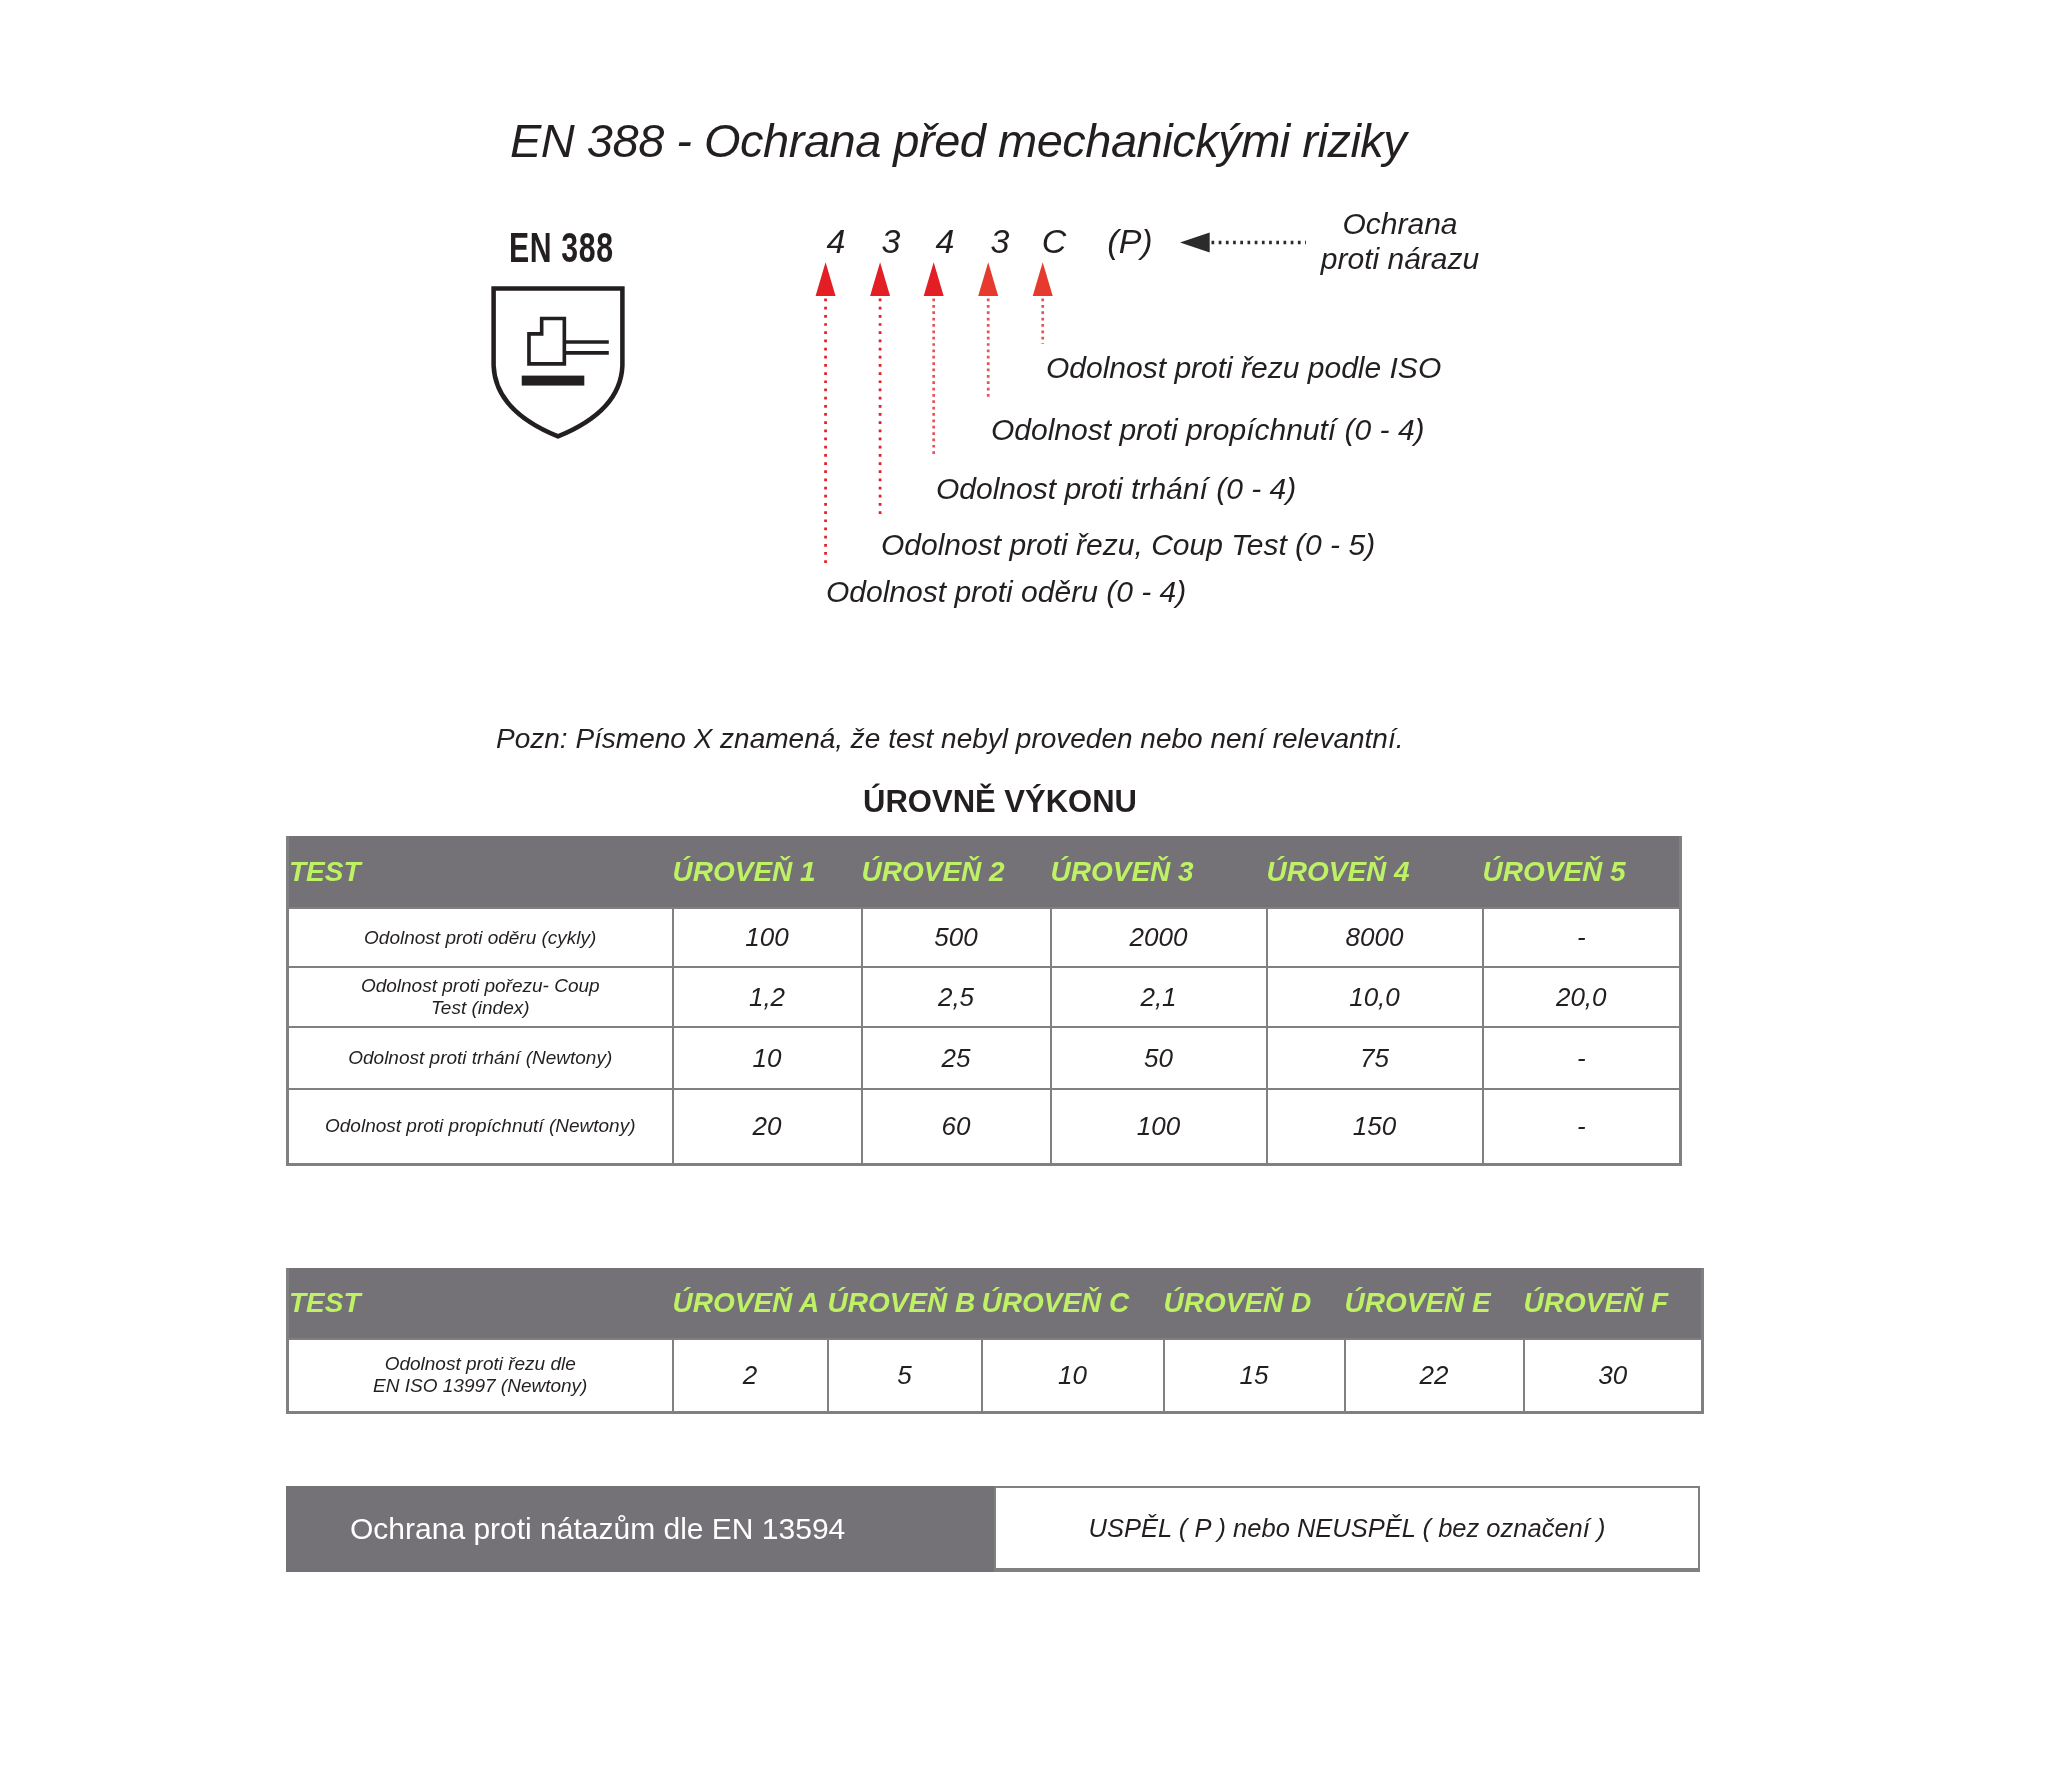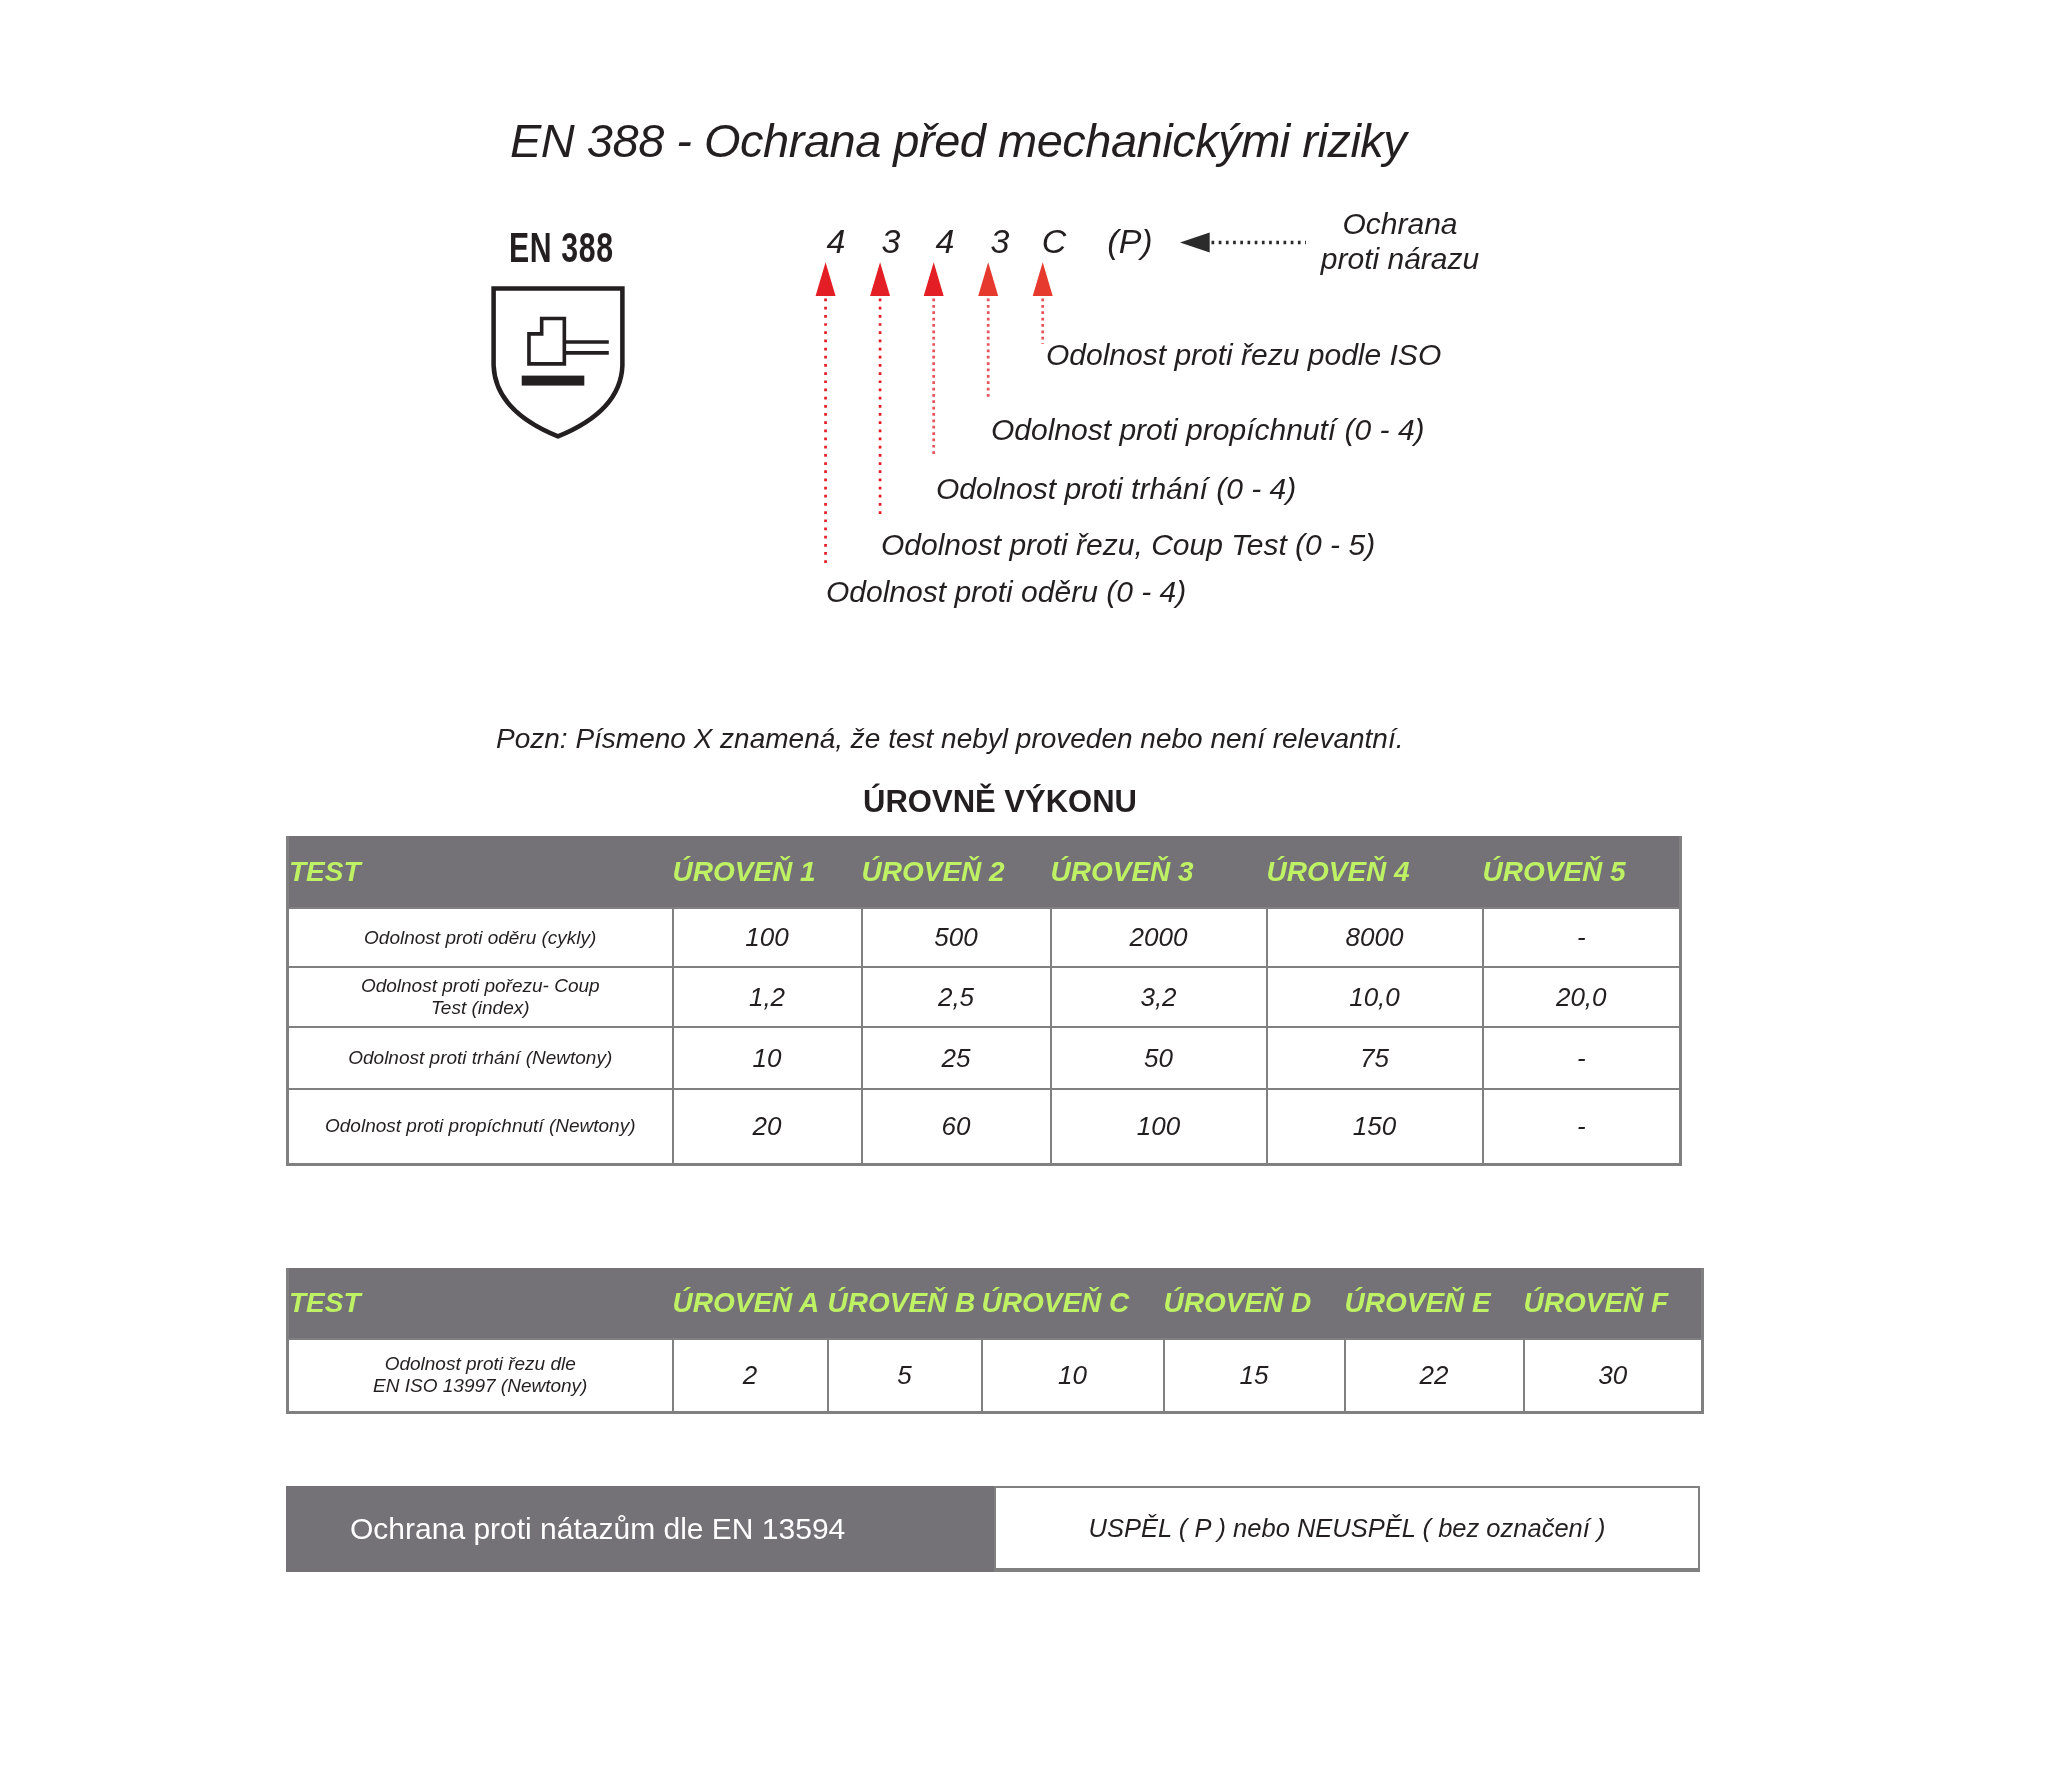--- a/index.html
+++ b/index.html
@@ -72,21 +72,21 @@
   <g>
     <polygon points="207,8 196,45 218,45" fill="#e53a2d"></polygon>
     <line x1="207" y1="48" x2="207" y2="160" stroke="#e8525a" stroke-width="3" stroke-dasharray="3,4"></line>
   </g>
   <g>
     <polygon points="267,8 256,45 278,45" fill="#e53a2d"></polygon>
     <line x1="267" y1="48" x2="267" y2="98" stroke="#e8525a" stroke-width="3" stroke-dasharray="3,4"></line>
   </g>
 </svg>
 
-<div class="abs legend-label" style="left:1046px;top:338px">Odolnost proti řezu podle ISO</div>
+<div class="abs legend-label" style="left:1046px;top:351px">Odolnost proti řezu podle ISO</div>
 <div class="abs legend-label" style="left:991px;top:413px">Odolnost proti propíchnutí (0 - 4)</div>
 <div class="abs legend-label" style="left:936px;top:472px">Odolnost proti trhání (0 - 4)</div>
 <div class="abs legend-label" style="left:881px;top:528px">Odolnost proti řezu, Coup Test (0 - 5)</div>
 <div class="abs legend-label" style="left:826px;top:575px">Odolnost proti oděru (0 - 4)</div>
 
 <div id="note" class="abs">Pozn: Písmeno X znamená, že test nebyl proveden nebo není relevantní.</div>
 <div id="perf-title" class="abs">ÚROVNĚ VÝKONU</div>
 
 <table id="t1">
   <colgroup>
@@ -113,21 +113,21 @@
       <td>100</td>
       <td>500</td>
       <td>2000</td>
       <td>8000</td>
       <td>-</td>
     </tr>
     <tr style="height:60px">
       <td class="lbl" style="padding:0 55px">Odolnost proti pořezu- Coup Test (index)</td>
       <td>1,2</td>
       <td>2,5</td>
-      <td>3,2</td>
+      <td>2,1</td>
       <td>10,0</td>
       <td>20,0</td>
     </tr>
     <tr style="height:62px">
       <td class="lbl">Odolnost proti trhání (Newtony)</td>
       <td>10</td>
       <td>25</td>
       <td>50</td>
       <td>75</td>
       <td>-</td>

